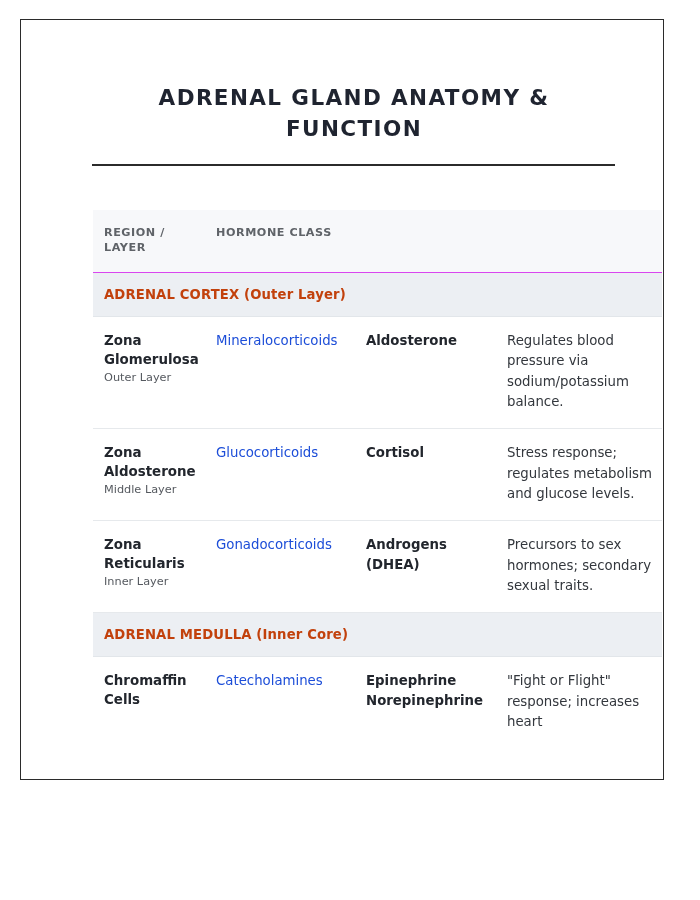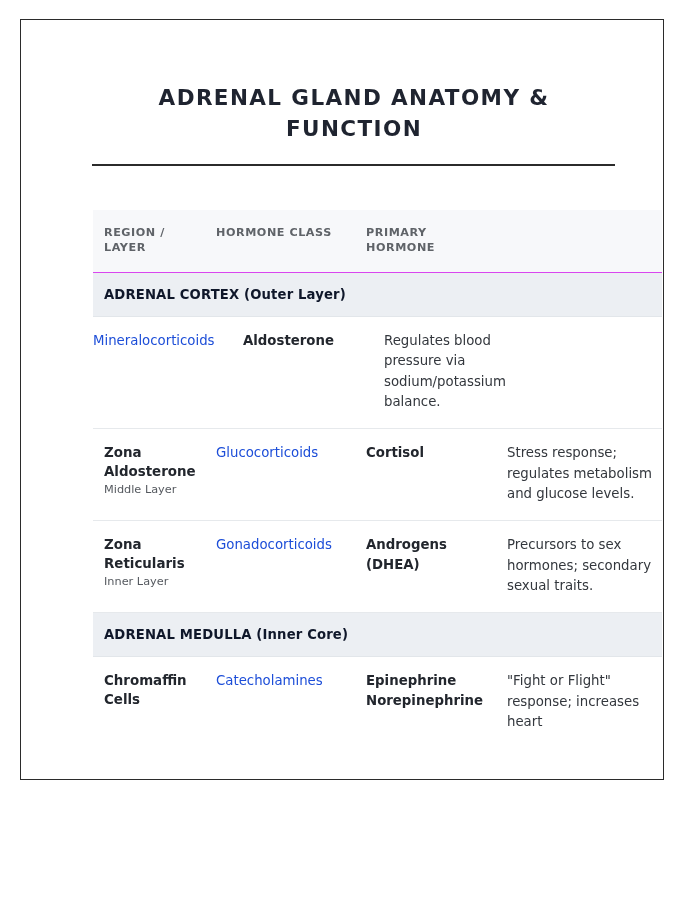--- a/index.html
+++ b/index.html
@@ -101,21 +101,21 @@
 
   
   .section-row {
     background: #eceff3;
     padding: 14px 0 14px 11px;
     border-bottom: 1px solid #e2e6ea;
   }
   .section-label {
     font-size: 13.2px;
     font-weight: bold;
-    color: #0f172a;
+    color: #c2410c;
     letter-spacing: 0.15px;
     font-family: "DejaVu Sans", sans-serif;
   }
 
   
   .data-row {
     padding-top: 14px;
     padding-bottom: 16px;
     border-bottom: 1px solid #e6e9ec;
     background: #ffffff;
@@ -168,28 +168,31 @@
 
     <div class="doc-title">ADRENAL GLAND ANATOMY &amp; FUNCTION</div>
 
     <div class="title-rule"></div>
 
     <div class="table">
 
       <div class="row head-row">
         <div class="c1 head-cell">REGION / LAYER</div>
         <div class="c2 head-cell">HORMONE CLASS</div>
-        <div class="c3 head-cell">PRIMARY HORMONE</div>
       </div>
 
       <div class="row section-row">
         <div class="section-label">ADRENAL CORTEX (Outer Layer)</div>
       </div>
 
       <div class="row data-row">
+        <div class="c1">
+          <div class="region-name">Zona Glomerulosa</div>
+          <div class="region-sub">Outer Layer</div>
+        </div>
         <div class="c2 hormone-class">Mineralocorticoids</div>
         <div class="c3 primary-hormone">Aldosterone</div>
         <div class="c4 key-function">Regulates blood pressure via sodium/potassium balance.</div>
       </div>
 
       <div class="row data-row">
         <div class="c1">
           <div class="region-name">Zona Aldosterone</div>
           <div class="region-sub">Middle Layer</div>
         </div>

